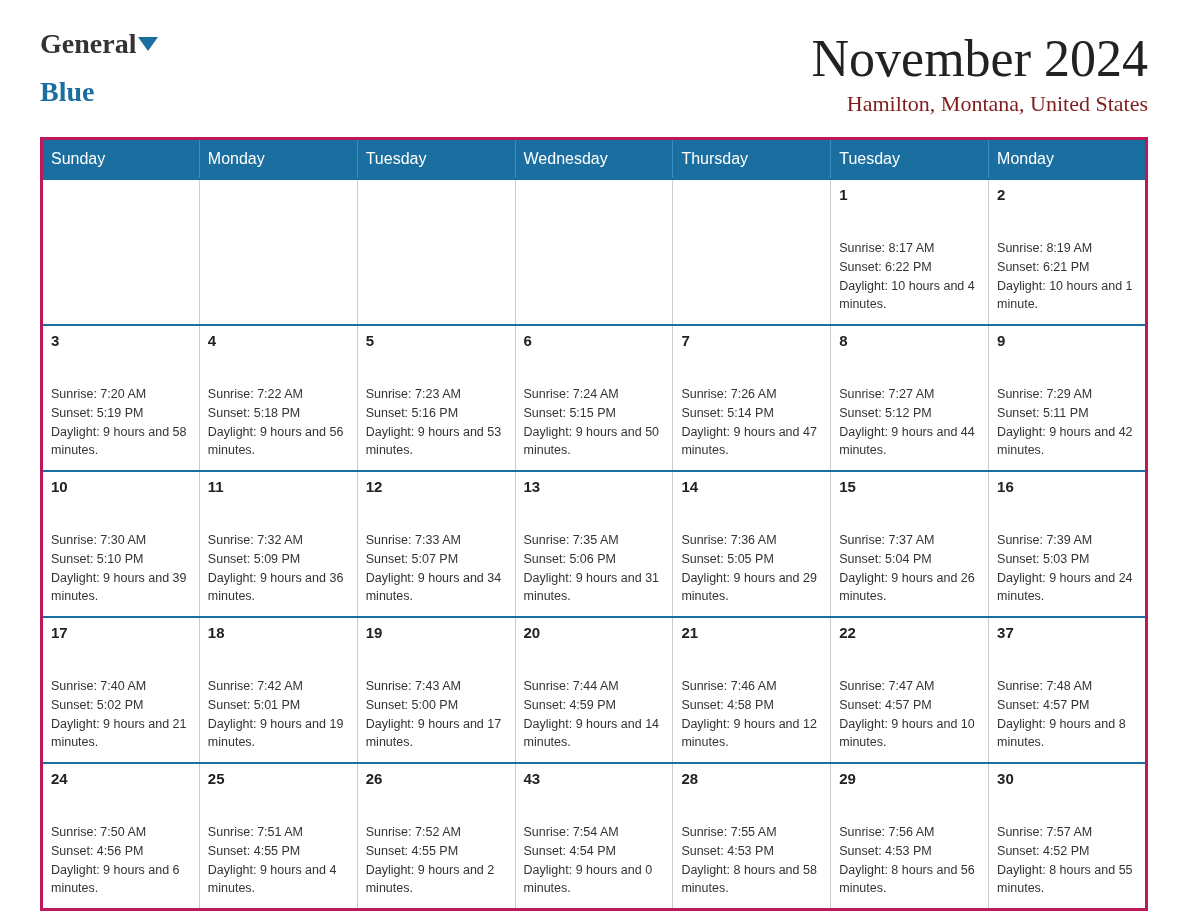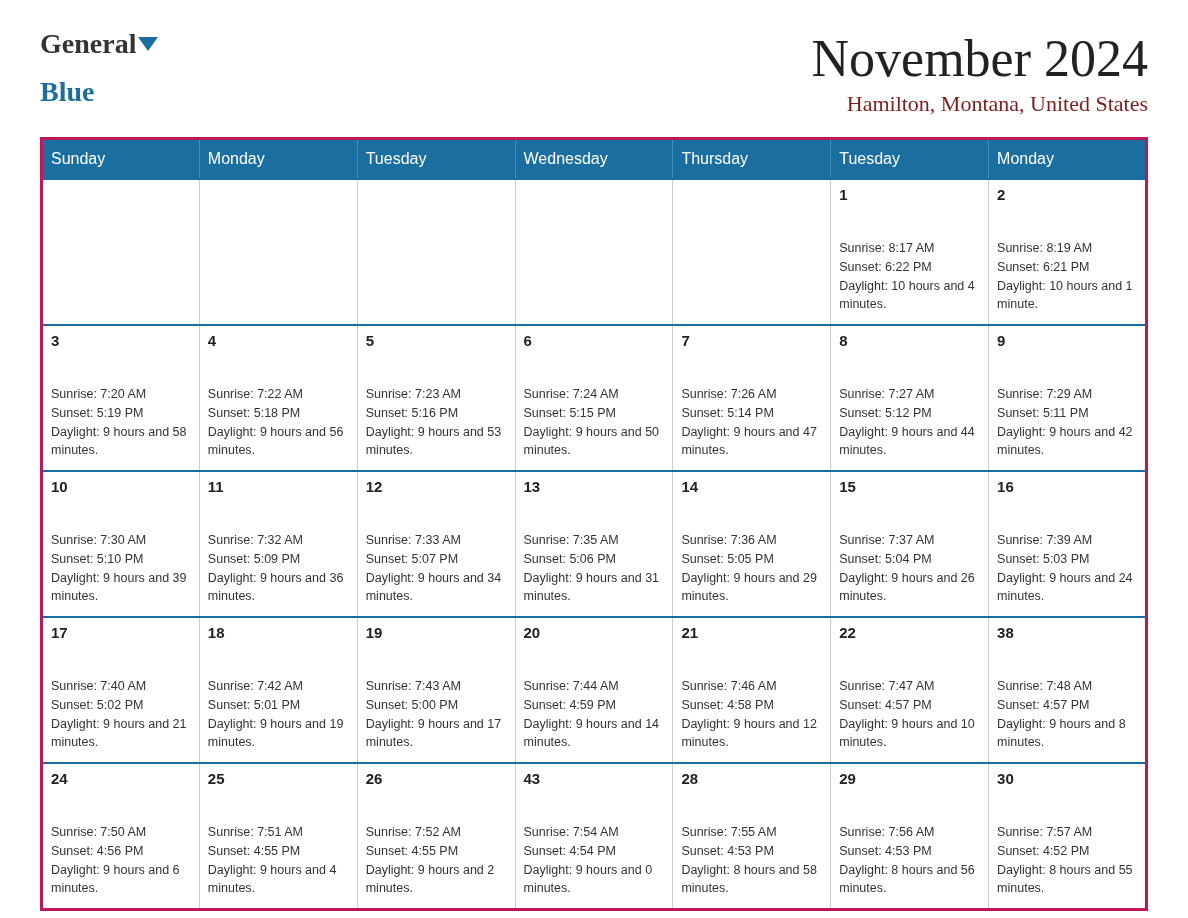--- a/index.html
+++ b/index.html
@@ -241,21 +241,21 @@
         </td>
         <td>
           <span class="day-number">21</span>
           <div class="day-info">Sunrise: 7:46 AM<br>Sunset: 4:58 PM<br>Daylight: 9 hours and 12 minutes.</div>
         </td>
         <td>
           <span class="day-number">22</span>
           <div class="day-info">Sunrise: 7:47 AM<br>Sunset: 4:57 PM<br>Daylight: 9 hours and 10 minutes.</div>
         </td>
         <td>
-          <span class="day-number">38</span>
+          <span class="day-number">37</span>
           <div class="day-info">Sunrise: 7:48 AM<br>Sunset: 4:57 PM<br>Daylight: 9 hours and 8 minutes.</div>
         </td>
       </tr>
       <tr>
         <td>
           <span class="day-number">24</span>
           <div class="day-info">Sunrise: 7:50 AM<br>Sunset: 4:56 PM<br>Daylight: 9 hours and 6 minutes.</div>
         </td>
         <td>
           <span class="day-number">25</span>

